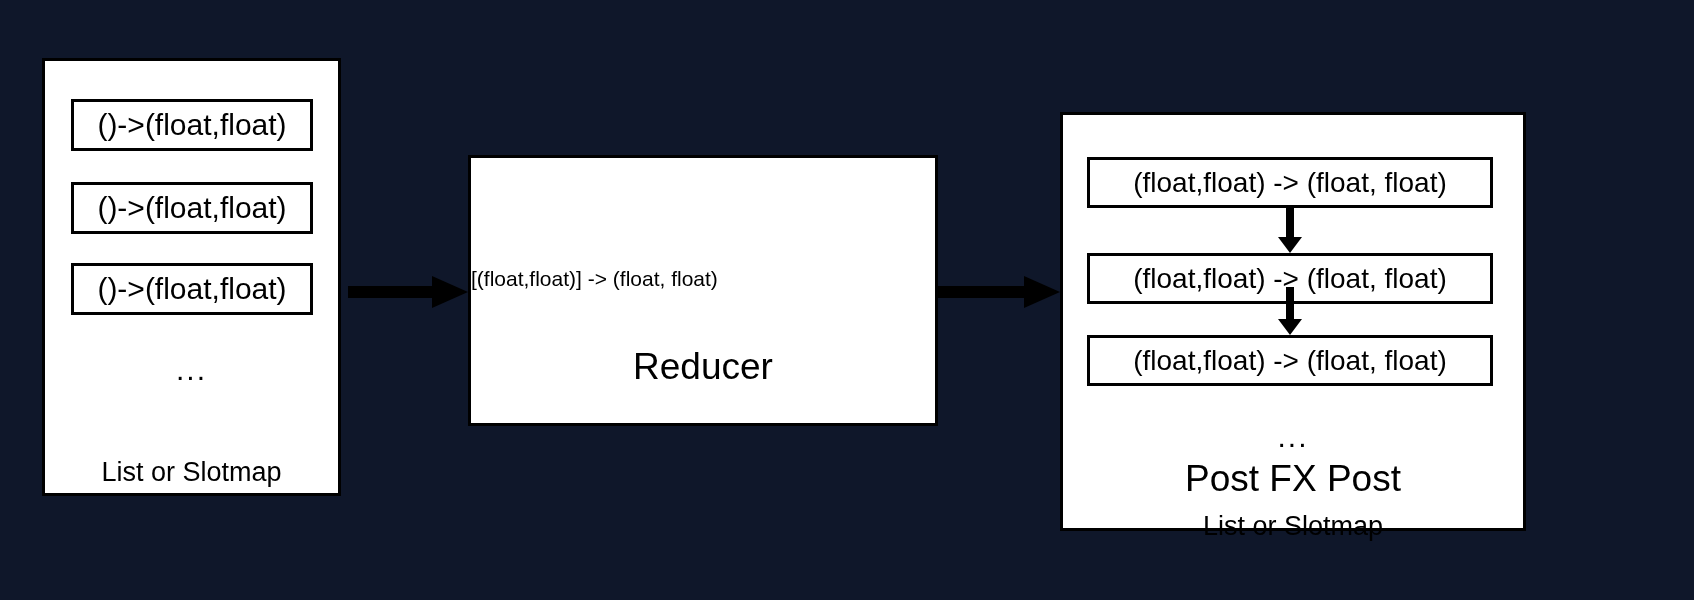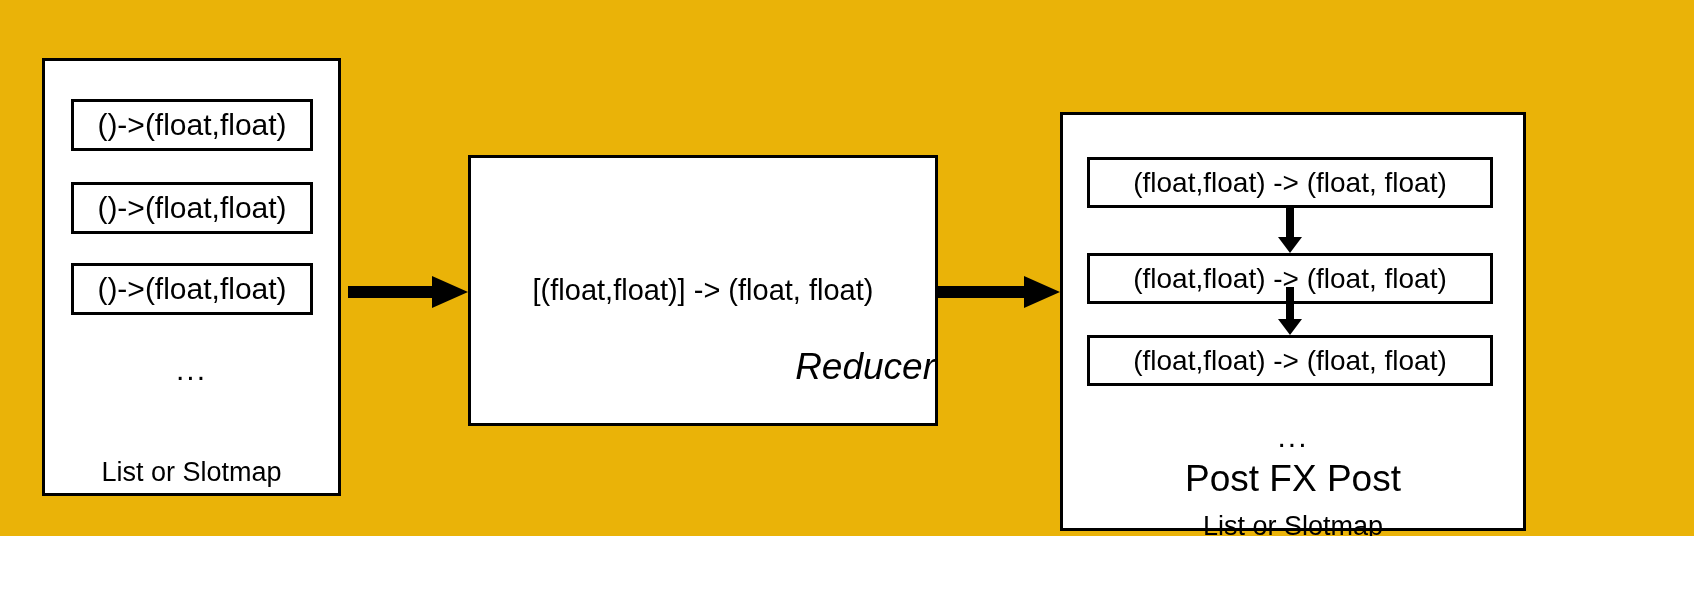--- a/index.html
+++ b/index.html
@@ -8,22 +8,22 @@
     padding: 0;
     background: #ffffff;
   }
   body {
     font-family: "Liberation Sans", "DejaVu Sans", sans-serif;
     color: #000000;
   }
   #canvas {
     position: relative;
     width: 1694px;
-    height: 536px;
-    background: #eab308;
+    height: 600px;
+    background: #0f172a;
     overflow: hidden;
   }
 
   
   .outer-box {
     position: absolute;
     box-sizing: border-box;
     border: 3px solid #000000;
     background: #ffffff;
   }
@@ -94,36 +94,34 @@
   #tracks-subtitle { top: 398px; }
 
   #postfx-ellipsis { top: 307px; }
   #postfx-title    { top: 345px; }
   #postfx-subtitle { top: 398px; }
 
   
   #reducer-signature {
     position: absolute;
     left: 0;
-    top: 118px;
-    width: 100%;
-    text-align: center;
-    font-size: 29px;
+    top: 110px;
+    width: 100%;
+    font-size: 21px;
     line-height: 1;
     white-space: nowrap;
   }
   #reducer-title {
     position: absolute;
     left: 0;
     top: 190px;
     width: 100%;
-    text-align: right;
+    text-align: center;
     font-size: 37px;
     line-height: 1;
-    font-style: italic;
   }
 
   
   .flow-arrow {
     position: absolute;
     height: 40px;
     display: block;
   }
   #flow-arrow-1 { left: 348px;  top: 272px; width: 124px; }
   #flow-arrow-2 { left: 938px;  top: 272px; width: 126px; }

